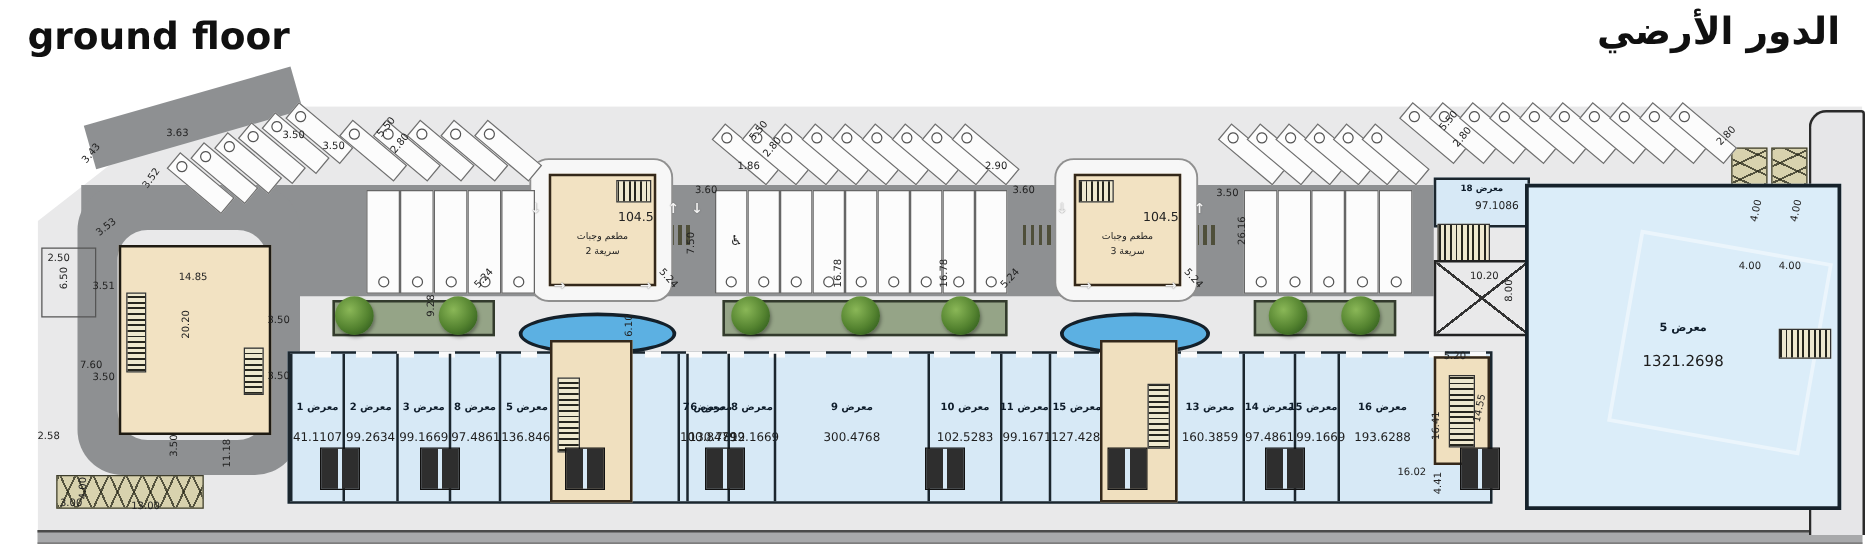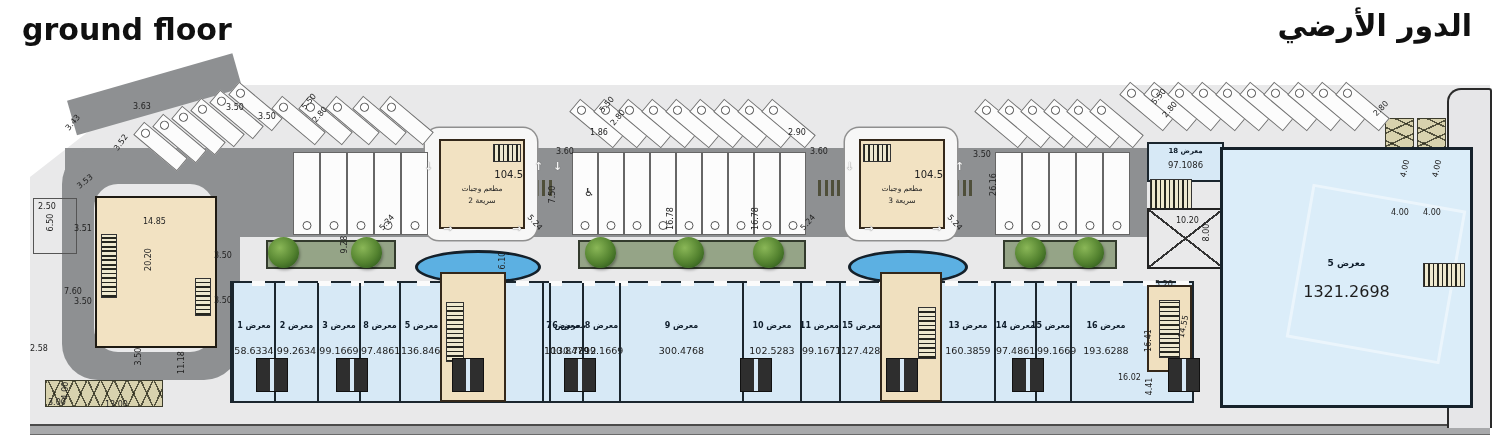--- a/index.html
+++ b/index.html
@@ -55,28 +55,28 @@
           background-image:repeating-linear-gradient(0deg,#26261e 0 1.5px,transparent 1.5px 4.5px);}
   .hatch90{background:#efe9cf;border:1px solid #333;position:absolute;
            background-image:repeating-linear-gradient(90deg,#26261e 0 1.5px,transparent 1.5px 4.5px);}
   .wc{position:absolute;top:358px;width:30px;height:32px;z-index:5;border:1px solid #111;
       background:linear-gradient(90deg,#2e2e2e 0 44%,#d7e9f6 44% 56%,#2e2e2e 56% 100%);}
   
   .unit17{position:absolute;left:1220px;top:147px;width:247px;height:255px;background:#dbedf9;
           border:3px solid #16222b;z-index:4;}
   .u17-label{position:absolute;top:108px;width:100%;text-align:center;font-size:9px;font-weight:700;
              color:#0e1c2a;direction:rtl;}
-  .u17-area{position:absolute;top:132px;width:100%;text-align:center;font-size:16px;color:#1d1d1d;}
+  .u17-area{position:absolute;top:132px;width:100%;text-align:center;font-size:12px;color:#1d1d1d;}
   .wm{position:absolute;right:16px;top:46px;width:150px;height:150px;border:3px solid rgba(255,255,255,.45);
       transform:rotate(10deg);}
   .unit18{position:absolute;left:1147px;top:142px;width:73px;height:36px;background:#d7e9f6;
           border:2px solid #1b262e;z-index:4;}
   .u18-label{position:absolute;top:3px;width:100%;text-align:center;font-size:7px;font-weight:700;
              color:#0e1c2a;direction:rtl;}
-  .u18-area{position:absolute;top:16px;width:100%;text-align:center;font-size:8.5px;color:#1d1d1d;}
+  .u18-area{position:absolute;top:16px;width:100%;text-align:center;font-size:8.5px;color:#1d1d1d;margin-left:12px;}
   .stair18{left:1150px;top:179px;width:40px;height:28px;z-index:4;}
   .voidx{position:absolute;left:1147px;top:208px;width:73px;height:57px;background:#e9e9ea;border:2px solid #222;z-index:4;
          background-image:linear-gradient(to top right,transparent calc(50% - 1px),#333 calc(50% - 1px) calc(50% + 1px),transparent calc(50% + 1px)),
                           linear-gradient(to bottom right,transparent calc(50% - 1px),#333 calc(50% - 1px) calc(50% + 1px),transparent calc(50% + 1px));}
   .escal{position:absolute;left:1147px;top:285px;width:41px;height:83px;background:#f0e0bf;border:2px solid #34281a;z-index:4;}
   .esc-h{left:10px;top:13px;width:19px;height:56px;}
   .stair-br{left:1423px;top:263px;width:40px;height:22px;z-index:4;}
   
   .ramp{position:absolute;background:#d8d2ae;border:1.5px solid #3c3c2c;box-sizing:border-box;z-index:3;}
   .rampV{background-image:repeating-linear-gradient(25deg,rgba(40,40,25,.75) 0 1.5px,transparent 1.5px 12px),
@@ -131,21 +131,21 @@
         <div class="rest-num">104.5</div>
         <div class="rest-l1">مطعم وجبات</div>
         <div class="rest-l2">سريعة 3</div>
       </div>
     </div>
 
     <div class="strip" id="strip">
       <div class="notches"></div>
     <div class="shop-cell" style="left: 0px; width: 42px;">
           <div class="shop-label" dir="rtl">معرض 1</div>
-          <div class="shop-area">58.6334</div>
+          <div class="shop-area">41.1107</div>
         </div>
         <div class="shop-cell" style="left: 42px; width: 43px;">
           <div class="shop-label" dir="rtl">معرض 2</div>
           <div class="shop-area">99.2634</div>
         </div>
         <div class="shop-cell" style="left: 85px; width: 42px;">
           <div class="shop-label" dir="rtl">معرض 3</div>
           <div class="shop-area">99.1669</div>
         </div>
         <div class="shop-cell" style="left: 127px; width: 40px;">

